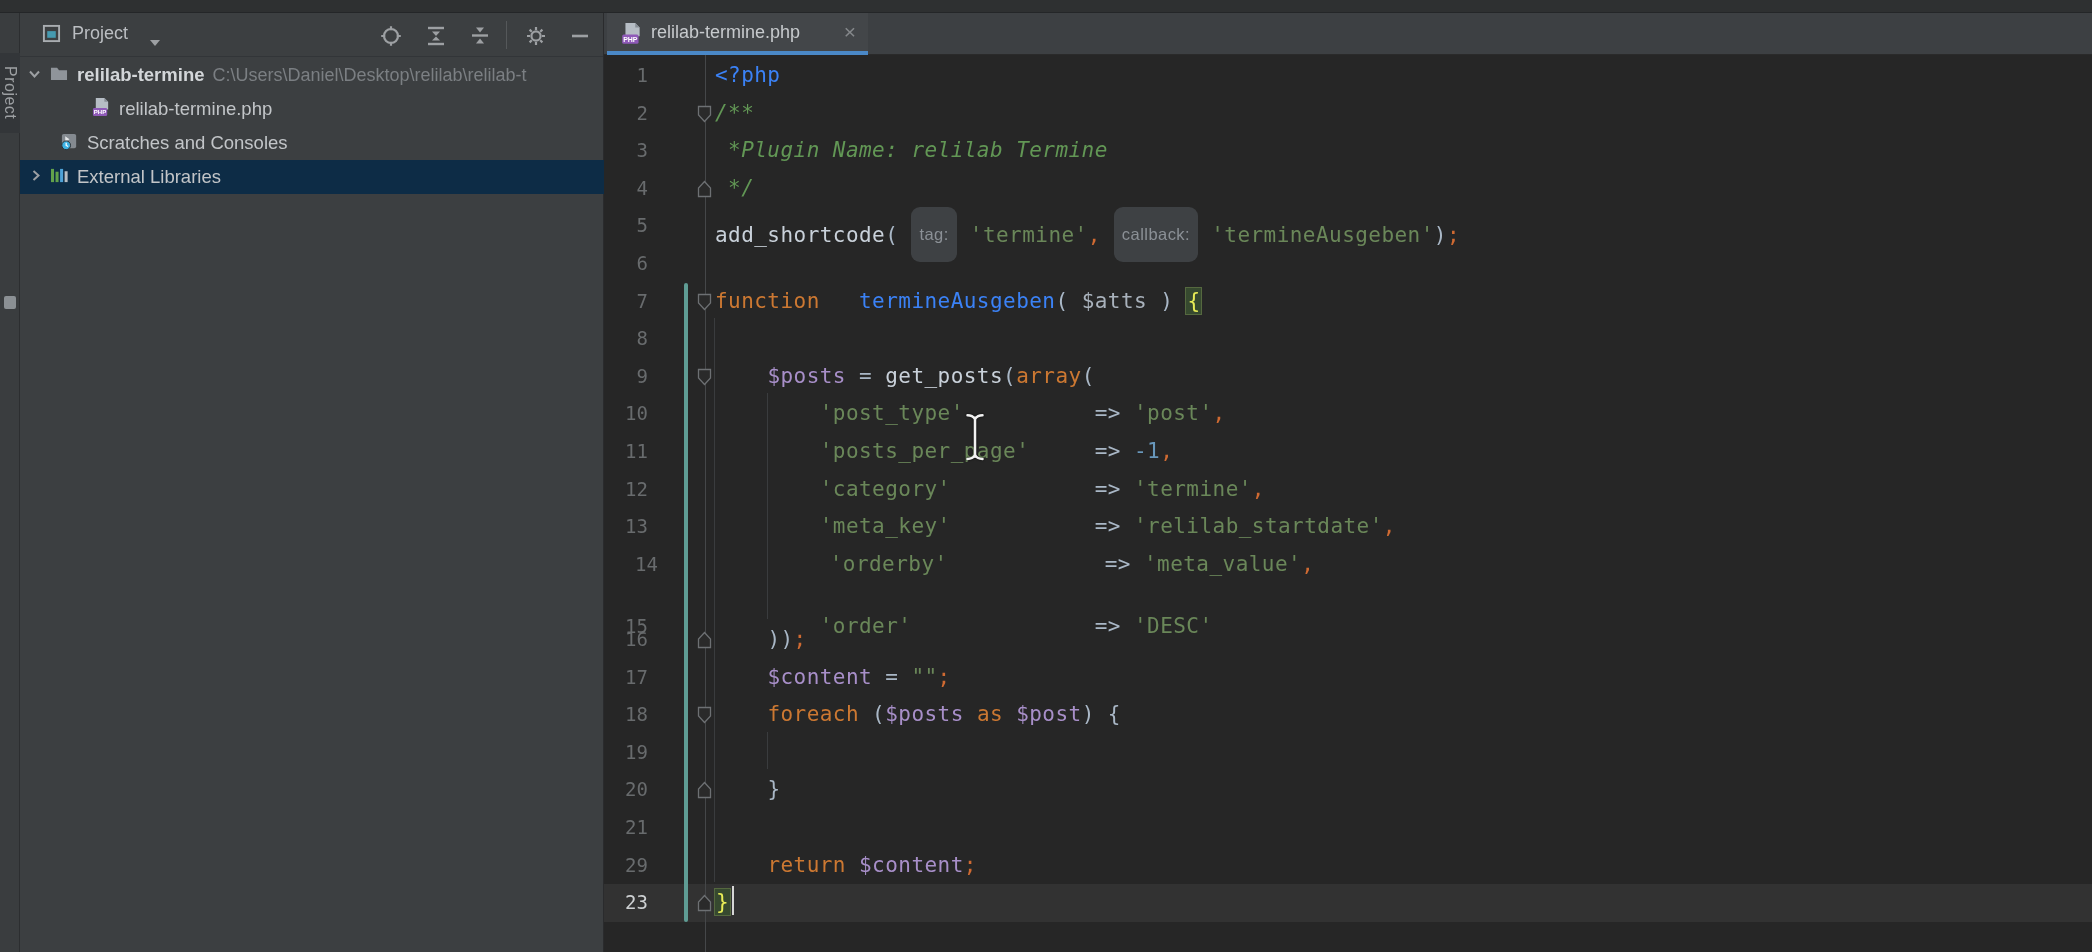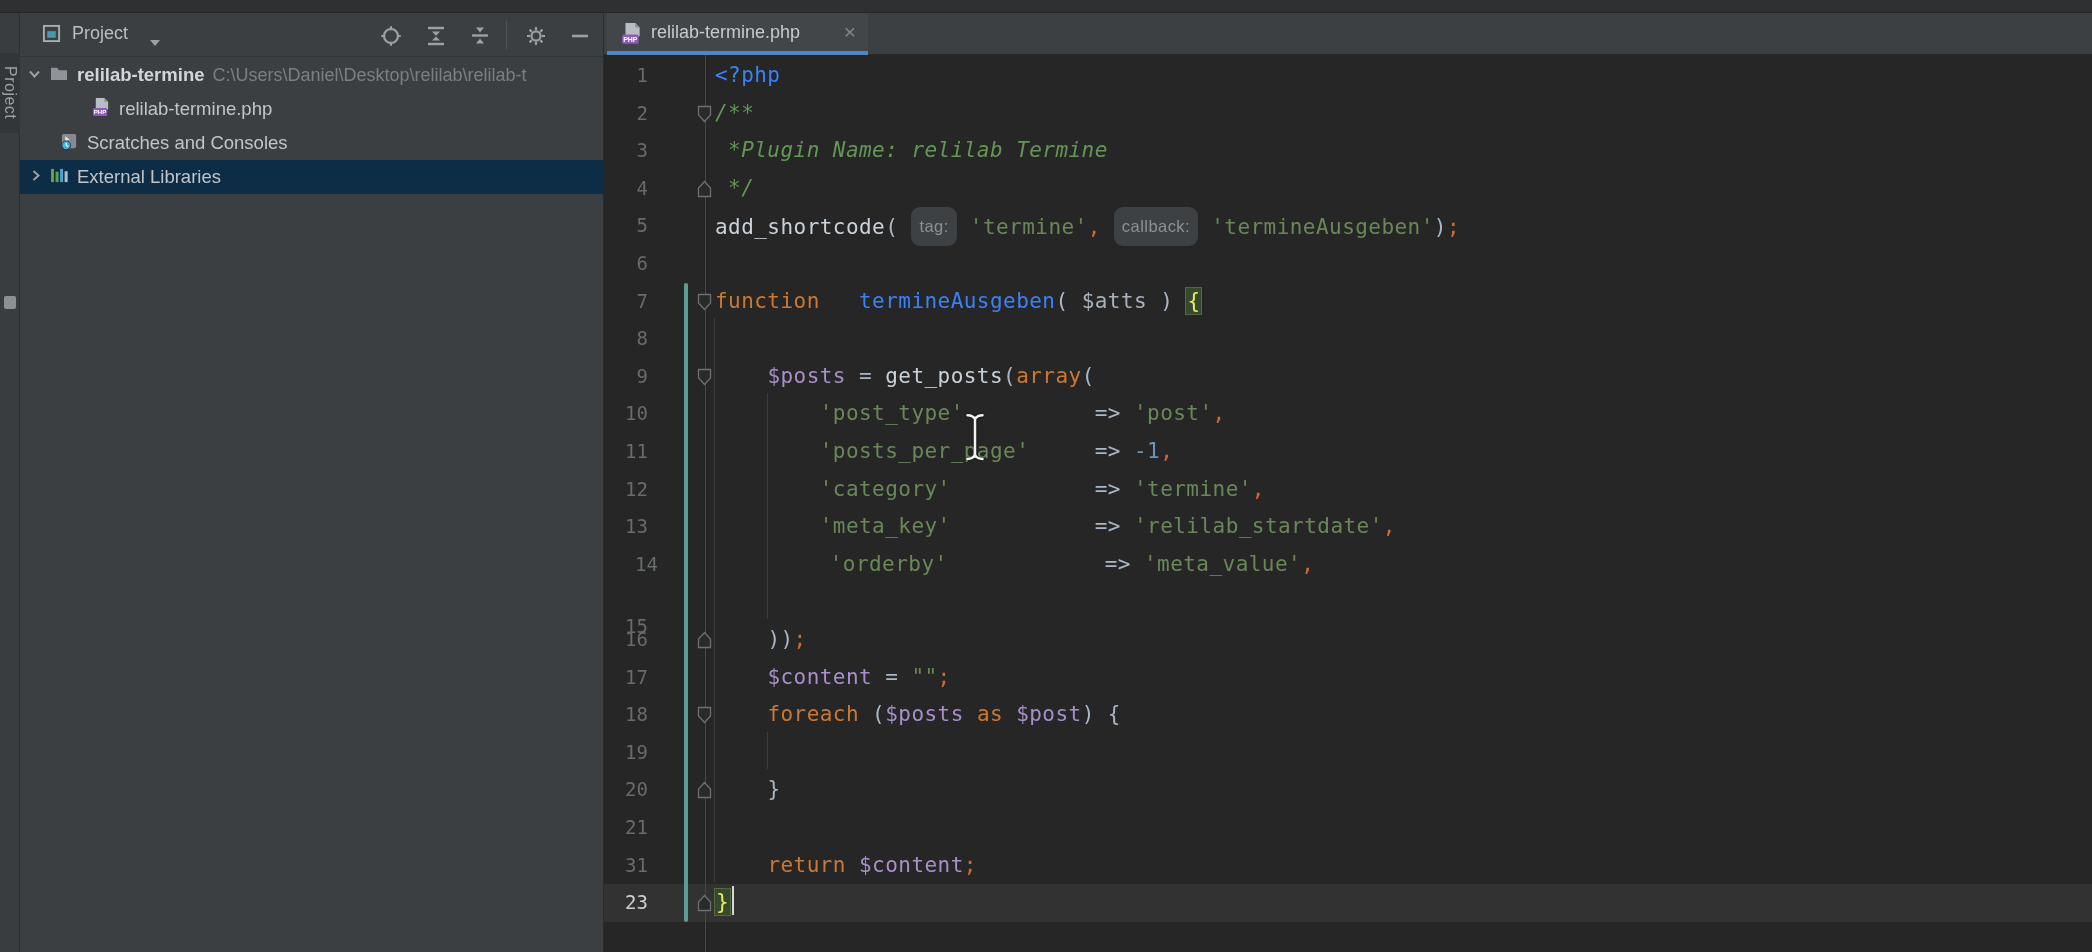--- a/index.html
+++ b/index.html
@@ -53,21 +53,21 @@
   .tok-n{color:#6897bb;}
   .tok-v{color:#a88fc9;}
   .tok-prop{color:#9e9bd4;}
   .tok-fn{color:#3b82f6;}
   .tok-call{color:#c9d1da;}
   .tok-p,.tok-o{color:#a9b7c6;}
   .tok-sep{color:#cf6a32;}
   .tok-param{color:#a9b2bc;}
   .tok-brace{color:#e9ee57;background:#36492f;box-shadow:0 0 0 1px #55683f;padding:1px 1px;}
   .w{text-decoration-style:wavy;text-decoration-color:#48944e;text-decoration-thickness:1px;text-underline-offset:5px;}
-  .tok-hint{display:inline-block;font-family:"Liberation Sans",sans-serif;font-size:16.5px;color:#8b9096;background:#3e4144;border-radius:9px;padding:10px 8px;line-height:normal;vertical-align:2px;}
+  .tok-hint{display:inline-block;font-family:"Liberation Sans",sans-serif;font-size:16.5px;color:#8b9096;background:#3e4144;border-radius:9px;padding:18px 8px;line-height:normal;vertical-align:2px;}
   .mouse{position:absolute;z-index:9;pointer-events:none;filter:drop-shadow(0 0 1px rgba(0,0,0,.8));}
 </style>
 </head>
 <body>
 
 <div class="app">
 
   <div class="topstrip"></div>
 
   <div class="stripe">
@@ -257,20 +257,21 @@
         <div class="cl-row" style="top: 453.2px;">
           <span class="ln">13</span>
           <span class="code"><span class="tok-p">        </span><span class="tok-s">'meta_key'</span><span class="tok-p">           </span><span class="tok-o">=&gt; </span><span class="tok-s w">'relilab_startdate'</span><span class="tok-sep">,</span></span>
         </div>
         <div class="cl-row" style="top: 490.8px; margin-left: 10px;">
           <span class="ln">14</span>
           <span class="code"><span class="tok-p">        </span><span class="tok-s w">'orderby'</span><span class="tok-p">            </span><span class="tok-o">=&gt; </span><span class="tok-s">'meta_value'</span><span class="tok-sep">,</span></span>
         </div>
         <div class="cl-row" style="top: 553px;">
           <span class="ln">15</span>
+          <span class="code"><span class="tok-p">        </span><span class="tok-s">'order'</span><span class="tok-p">              </span><span class="tok-o">=&gt; </span><span class="tok-s">'DESC'</span></span>
         </div>
         <div class="cl-row" style="top: 566px;">
           <span class="ln">16</span>
           <span class="fold"><svg width="15" height="18" viewBox="0 0 15 18">
               <path d="M1.5 16.5 H13.5 V8 L7.5 1.5 L1.5 8 Z" fill="#2a2a2a" stroke="#6d7073" stroke-width="1.3"></path>
             </svg></span>
           <span class="code"><span class="tok-p">    </span><span class="tok-p">))</span><span class="tok-sep">;</span></span>
         </div>
         <div class="cl-row" style="top: 603.6px;">
           <span class="ln">17</span>
@@ -291,21 +292,21 @@
           <span class="fold"><svg width="15" height="18" viewBox="0 0 15 18">
               <path d="M1.5 16.5 H13.5 V8 L7.5 1.5 L1.5 8 Z" fill="#2a2a2a" stroke="#6d7073" stroke-width="1.3"></path>
             </svg></span>
           <span class="code"><span class="tok-p">    </span><span class="tok-p">}</span></span>
         </div>
         <div class="cl-row" style="top: 754px;">
           <span class="ln">21</span>
           <span class="code"></span>
         </div>
         <div class="cl-row" style="top: 791.6px;">
-          <span class="ln">31</span>
+          <span class="ln">29</span>
           <span class="code"><span class="tok-p">    </span><span class="tok-k">return</span><span class="tok-p"> </span><span class="tok-v">$content</span><span class="tok-sep">;</span></span>
         </div>
         <div class="cl-row current" style="top: 829.2px;">
           <span class="ln">23</span>
           <span class="fold"><svg width="15" height="18" viewBox="0 0 15 18">
               <path d="M1.5 16.5 H13.5 V8 L7.5 1.5 L1.5 8 Z" fill="#2a2a2a" stroke="#6d7073" stroke-width="1.3"></path>
             </svg></span>
           <span class="code"><span class="tok-brace">}</span></span>
         </div>
       </div>

